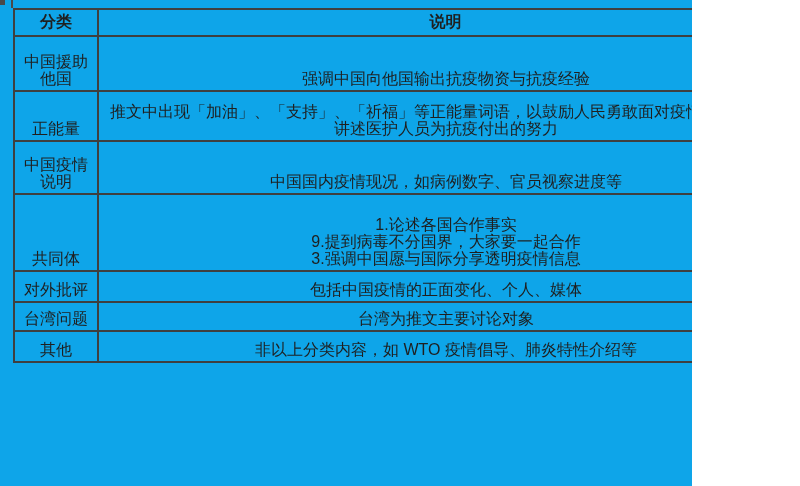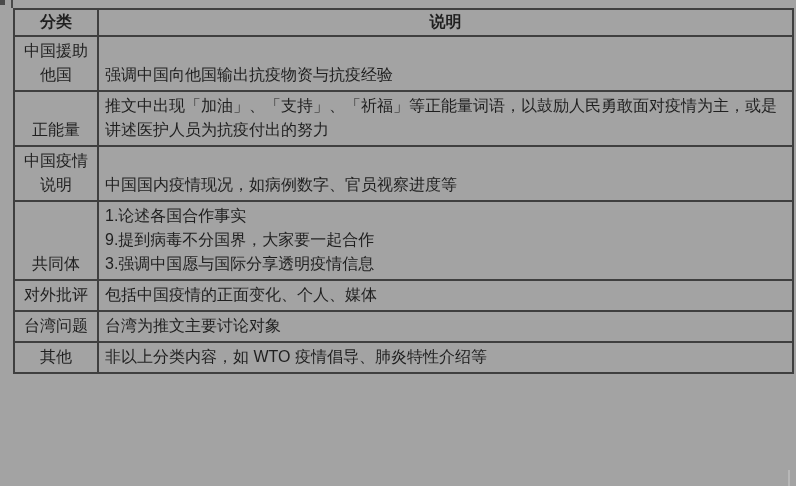--- a/index.html
+++ b/index.html
@@ -3,23 +3,23 @@
 <meta charset="utf-8">
 <style>
   html, body {
     margin: 0;
     padding: 0;
     background: #ffffff;
     font-family: "Liberation Sans", sans-serif;
   }
   #screen {
     position: relative;
-    width: 796px;
+    width: 692px;
     height: 486px;
-    background: #a3a3a3;
+    background: #0ea5e9;
     overflow: hidden;
   }
   table.class-table {
     position: absolute;
     left: 13px;
     top: 8px;
     width: 779px;
     border-collapse: collapse;
     table-layout: fixed;
     color: #1f1f1f;
@@ -32,29 +32,29 @@
   }
   table.class-table th {
     font-weight: bold;
     text-align: center;
     vertical-align: middle;
     padding: 1px 2px;
     white-space: pre-line;
   }
   table.class-table td {
     vertical-align: bottom;
-    line-height: 24px;
+    line-height: 17px;
     white-space: pre-line;
   }
   td.cat {
     text-align: center;
     padding: 2px 7px 3px 7px;
   }
   td.desc {
-    text-align: left;
+    text-align: center;
     padding: 2px 5px 3px 6px;
   }
   col.c-cat  { width: 84px; }
   col.c-desc { width: 695px; }
   tr.rh  { height: 27px; }
   tr.r0  { height: 55px; }
   tr.r1  { height: 54px; }
   tr.r2  { height: 50px; }
   tr.r3  { height: 54px; }
   tr.r4  { height: 53px; padding-left: 20px; }

